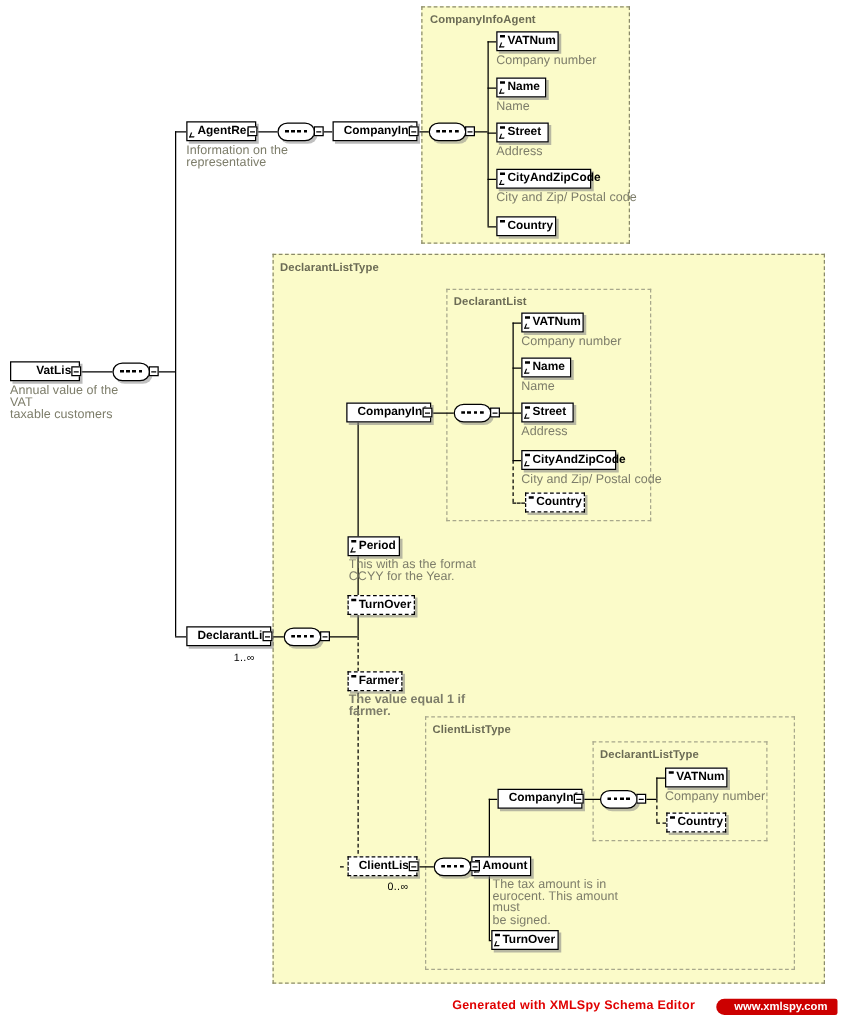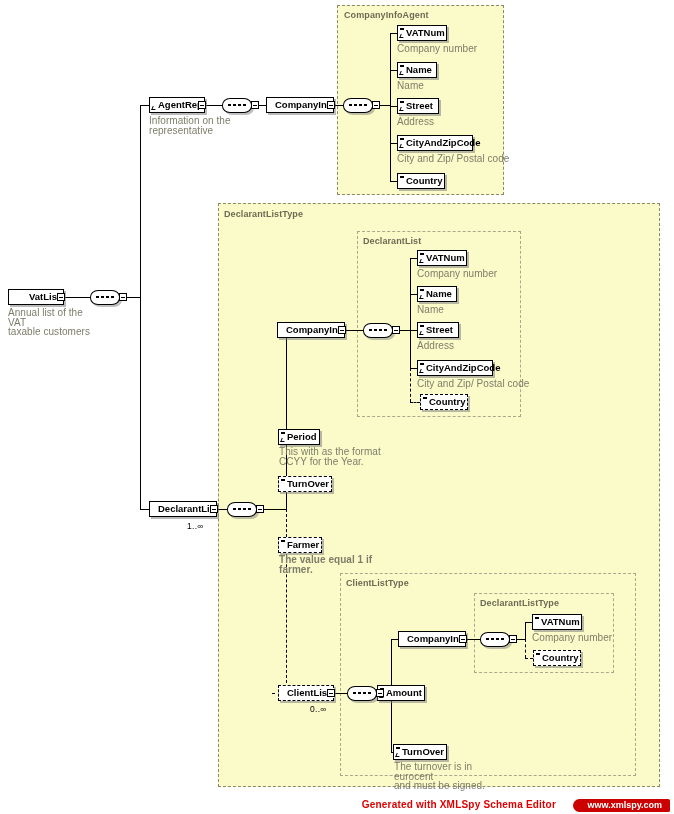--- a/index.html
+++ b/index.html
@@ -196,21 +196,21 @@
   <div class="type-box inner" style="left:340px;top:573px;width:296px;height:203px;"></div>
   <div class="type-label" style="left:346px;top:578px;">ClientListType</div>
 
   <div class="type-box inner" style="left:474px;top:593px;width:140px;height:80px;"></div>
   <div class="type-label" style="left:480px;top:598px;">DeclarantListType</div>
 
   <div class="node no-ticks" style="left:8px;top:289px;width:56px;padding-left:20px;">
     <span>VatList</span>
   </div>
   <div class="expander" style="left:57px;top:293px;"></div>
-  <div class="anno" style="left:8px;top:308px;width:95px;">Annual list of the VAT
+  <div class="anno" style="left:8px;top:308px;width:95px;">Annual value of the VAT
 taxable customers</div>
 
   <div class="ln h" style="left:65px;top:297px;width:25px;"></div>
   <div class="seq" style="left:90px;top:290px;">
     <div class="body"></div>
       <div class="dots"></div>
   </div>
   <div class="expander" style="left:119px;top:293px;"></div>
 
   <div class="ln h" style="left:127px;top:297px;width:13px;"></div>
@@ -417,27 +417,28 @@
   <div class="node optional" style="left:533px;top:650px;width:48px;">
     <span class="tick-top"></span>
     <span>Country</span>
   </div>
 
   <div class="ln h" style="left:391px;top:693px;width:7px;"></div>
   <div class="node" style="left:377px;top:685px;width:48px;">
     <span class="tick-top"></span><span class="tick-bot"></span>
     <span>Amount</span>
   </div>
+  <div class="anno" style="left:394px;top:703px;width:115px;">The tax amount is in
+eurocent. This amount must
+be signed.</div>
 
   <div class="ln h" style="left:391px;top:752px;width:7px;"></div>
   <div class="node" style="left:393px;top:744px;width:54px;">
     <span class="tick-top"></span><span class="tick-bot"></span>
     <span>TurnOver</span>
   </div>
-  <div class="anno" style="left:394px;top:762px;width:118px;">The turnover is in eurocent
-and must be signed.</div>
 
   <div id="footer">
     <span class="gen">Generated with XMLSpy Schema Editor</span>
     <span class="badge">www.xmlspy.com</span>
   </div>
 
 </div>
 
 </body></html>

